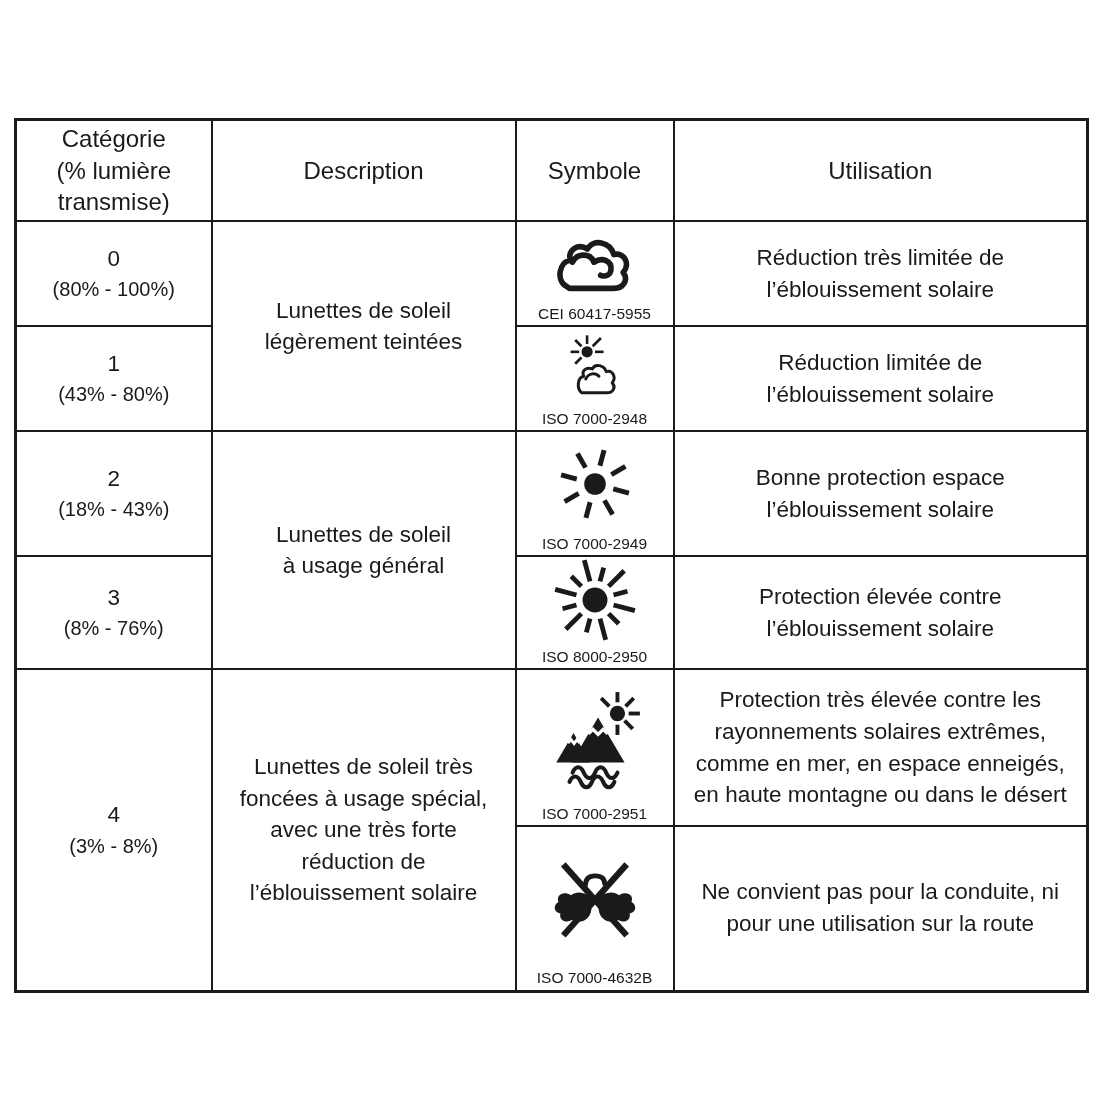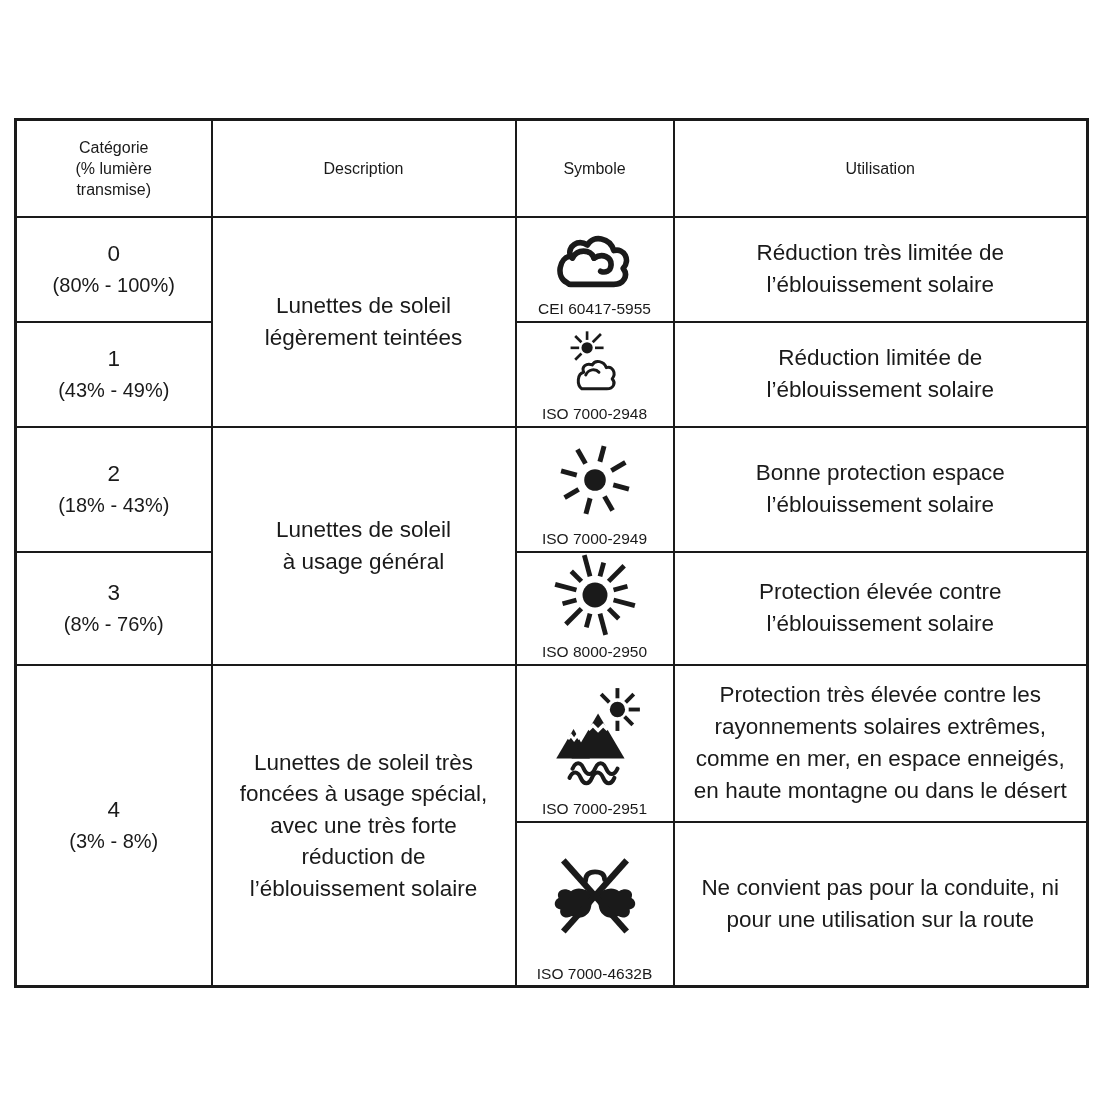--- a/index.html
+++ b/index.html
@@ -13,21 +13,21 @@
 
   table.spec {
     position:absolute; left:14px; top:118px;
     border-collapse:collapse; table-layout:fixed;
     width:1072px;
   }
   table.spec, table.spec td, table.spec th { border:2.5px solid #1a1a1a; }
   table.spec { border-width:3px; }
   td, th { padding:2px 6px; text-align:center; vertical-align:middle; }
 
-  th { font-weight:normal; font-size:16px; line-height:1.32; }
+  th { font-weight:normal; font-size:24px; line-height:1.32; }
   .pre { white-space:pre-line; }
 
   .cat-num   { font-size:22.5px; line-height:1.45; }
   .cat-range { font-size:20px; line-height:1.45; }
   .desc { font-size:22.5px; line-height:1.4; }
   .use  { font-size:22.5px; line-height:1.42; }
 
   tr.h-head { height:97px; }
   tr.h-r0 { height:105px; }
   tr.h-r1 { height:105px; }
@@ -94,21 +94,21 @@
       </td>
       <td>
         <div class="use pre">Réduction très limitée de
 l’éblouissement solaire</div>
       </td>
     </tr>
 
     <tr class="h-r1">
       <td>
         <div class="cat-num">1</div>
-        <div class="cat-range">(43% - 49%)</div>
+        <div class="cat-range">(43% - 80%)</div>
       </td>
       <td class="sym">
         <div class="symwrap">
           <div class="iconbox">
             <svg width="66" height="74" viewBox="0 0 100 112">
               <g class="ink-s" stroke-width="4">
                 <line x1="38" y1="18" x2="38" y2="5"></line>
                 <line x1="29.5" y1="21.5" x2="20" y2="12"></line>
                 <line x1="46.5" y1="21.5" x2="59" y2="9"></line>
                 <line x1="26" y1="30" x2="13" y2="30"></line>

